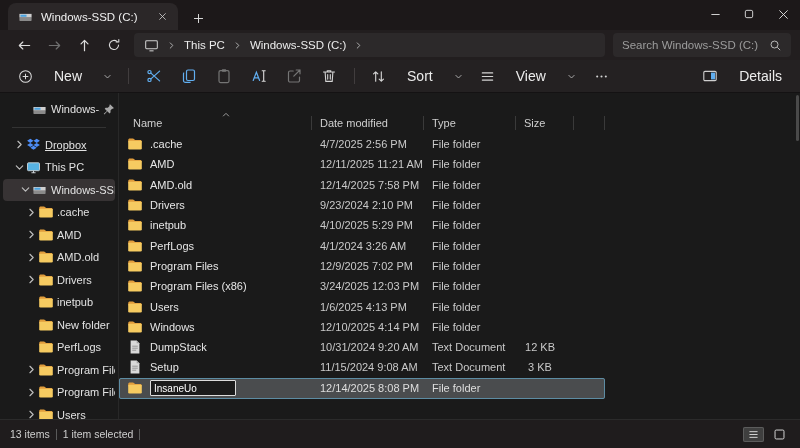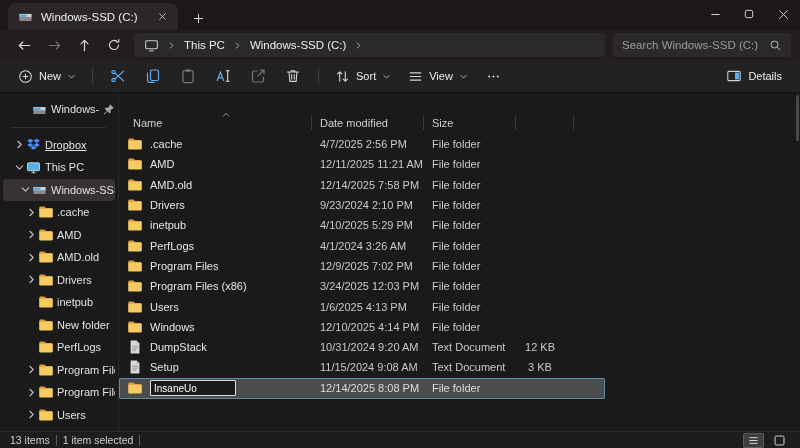--- a/index.html
+++ b/index.html
@@ -24,21 +24,21 @@
   .addressbar{height:24px;flex:1;background:#2c292a;border-radius:4px;margin:0 8px 0 5px;
     display:flex;align-items:center;padding:0 10px;gap:8px;font-size:11.5px;color:#ececec;min-width:0}
   .crumb{white-space:nowrap}
   .searchbox{width:178px;height:24px;background:#2c292a;border-radius:4px;display:flex;align-items:center;
     padding:0 9px;gap:6px;font-size:11.5px;color:#9c9c9c;flex:none}
   .search-placeholder{flex:1;white-space:nowrap;overflow:hidden}
 
   
   .toolbar{height:33px;background:#242122;border-bottom:1px solid #141213;display:flex;align-items:center;
     padding:0 10px;gap:1px;flex:none}
-  .tbtn{height:26px;display:flex;align-items:center;gap:6px;padding:0 8px;border-radius:4px;font-size:11px;color:#ececec}
+  .tbtn{height:26px;display:flex;align-items:center;gap:21px;padding:0 8px;border-radius:4px;font-size:14px;color:#ececec}
   .tbtn.icon-only{padding:0 9px}
   .tsep{width:1px;height:16px;background:#413d3e;margin:0 7px;flex:none}
   .tspacer{flex:1}
 
   
   .content{flex:1;display:flex;background:#1a1a1a;min-height:0}
   .sidebar{width:119px;flex:none;border-right:1px solid #282828;padding-top:5px;overflow:hidden}
   .side-item{height:22.5px;display:flex;align-items:center;font-size:11px;color:#e2e2e2;
     border-radius:4px;margin:0 3px;white-space:nowrap;overflow:hidden}
   .side-item.sel{background:#373334}
@@ -63,21 +63,21 @@
     font-size:11px;color:#c9c9c9}
   .fname{display:flex;align-items:center;gap:7px;padding-left:8px;color:#e6e6e6;overflow:hidden;white-space:nowrap}
   .ficon{width:16px;height:16px;flex:none}
   .fcell{white-space:nowrap;overflow:hidden;padding-left:8px}
   .fsize{text-align:center;padding-right:10px;padding-left:0}
   .frow.sel{background:#4a4c4e;outline:1px solid #5d8ca3;outline-offset:-1px;border-radius:2px;width:486px;height:21px;color:#dedede}
   .rename-input{width:86px;height:16px;background:#1b1b1b;border:1px solid #dcdcdc;border-radius:1px;
     color:#fff;font-size:10px;font-family:"Liberation Sans",sans-serif;padding:0 3px;outline:none}
 
   
-  .statusbar{height:17px;background:#1f1c1d;border-top:1px solid #2b2b2b;display:flex;align-items:center;
+  .statusbar{height:29px;background:#1f1c1d;border-top:1px solid #2b2b2b;display:flex;align-items:center;
     font-size:10.5px;color:#cfcfcf;padding:0 10px;gap:6px;flex:none}
   .sdiv{width:1px;height:11px;background:#5a5a5a;flex:none}
   .status-right{margin-left:auto;display:flex;align-items:center;gap:5px}
   .vtoggle{width:21px;height:15px;display:flex;align-items:center;justify-content:center;border-radius:2px}
   .vtoggle.active{background:#3f3f3f;box-shadow:0 0 0 1px #5c5c5c inset}
 </style>
 </head>
 <body>
 
 <div class="window">
@@ -471,20 +471,21 @@
     <div class="main">
       <div class="scrollthumb"></div>
       <div class="listheader">
         <span class="sort-caret">
             <svg viewBox="0 0 12 12" width="10" height="10" fill="none" stroke="#9a9a9a" stroke-width="1.2">
               <path d="M2.5 7.5L6 4l3.5 3.5"></path>
             </svg>
           </span>
         <div class="hcell first">Name</div>
         <div class="hcell">Date modified</div>
+        <div class="hcell">Type</div>
         <div class="hcell">Size</div>
         <div class="hcell"></div>
         <div></div>
       </div>
       <div class="rows" id="rows">
           <div class="frow">
             <div class="fname">
               <span class="ficon">
                 <svg viewBox="0 0 16 16" width="16" height="16">
                   <path d="M1.2 4c0-.9.7-1.6 1.6-1.6h3.1c.4 0 .8.2 1.1.5l1 1h5.2c.9 0 1.6.7 1.6 1.6v.8H1.2z" fill="#e19d3c"></path>

